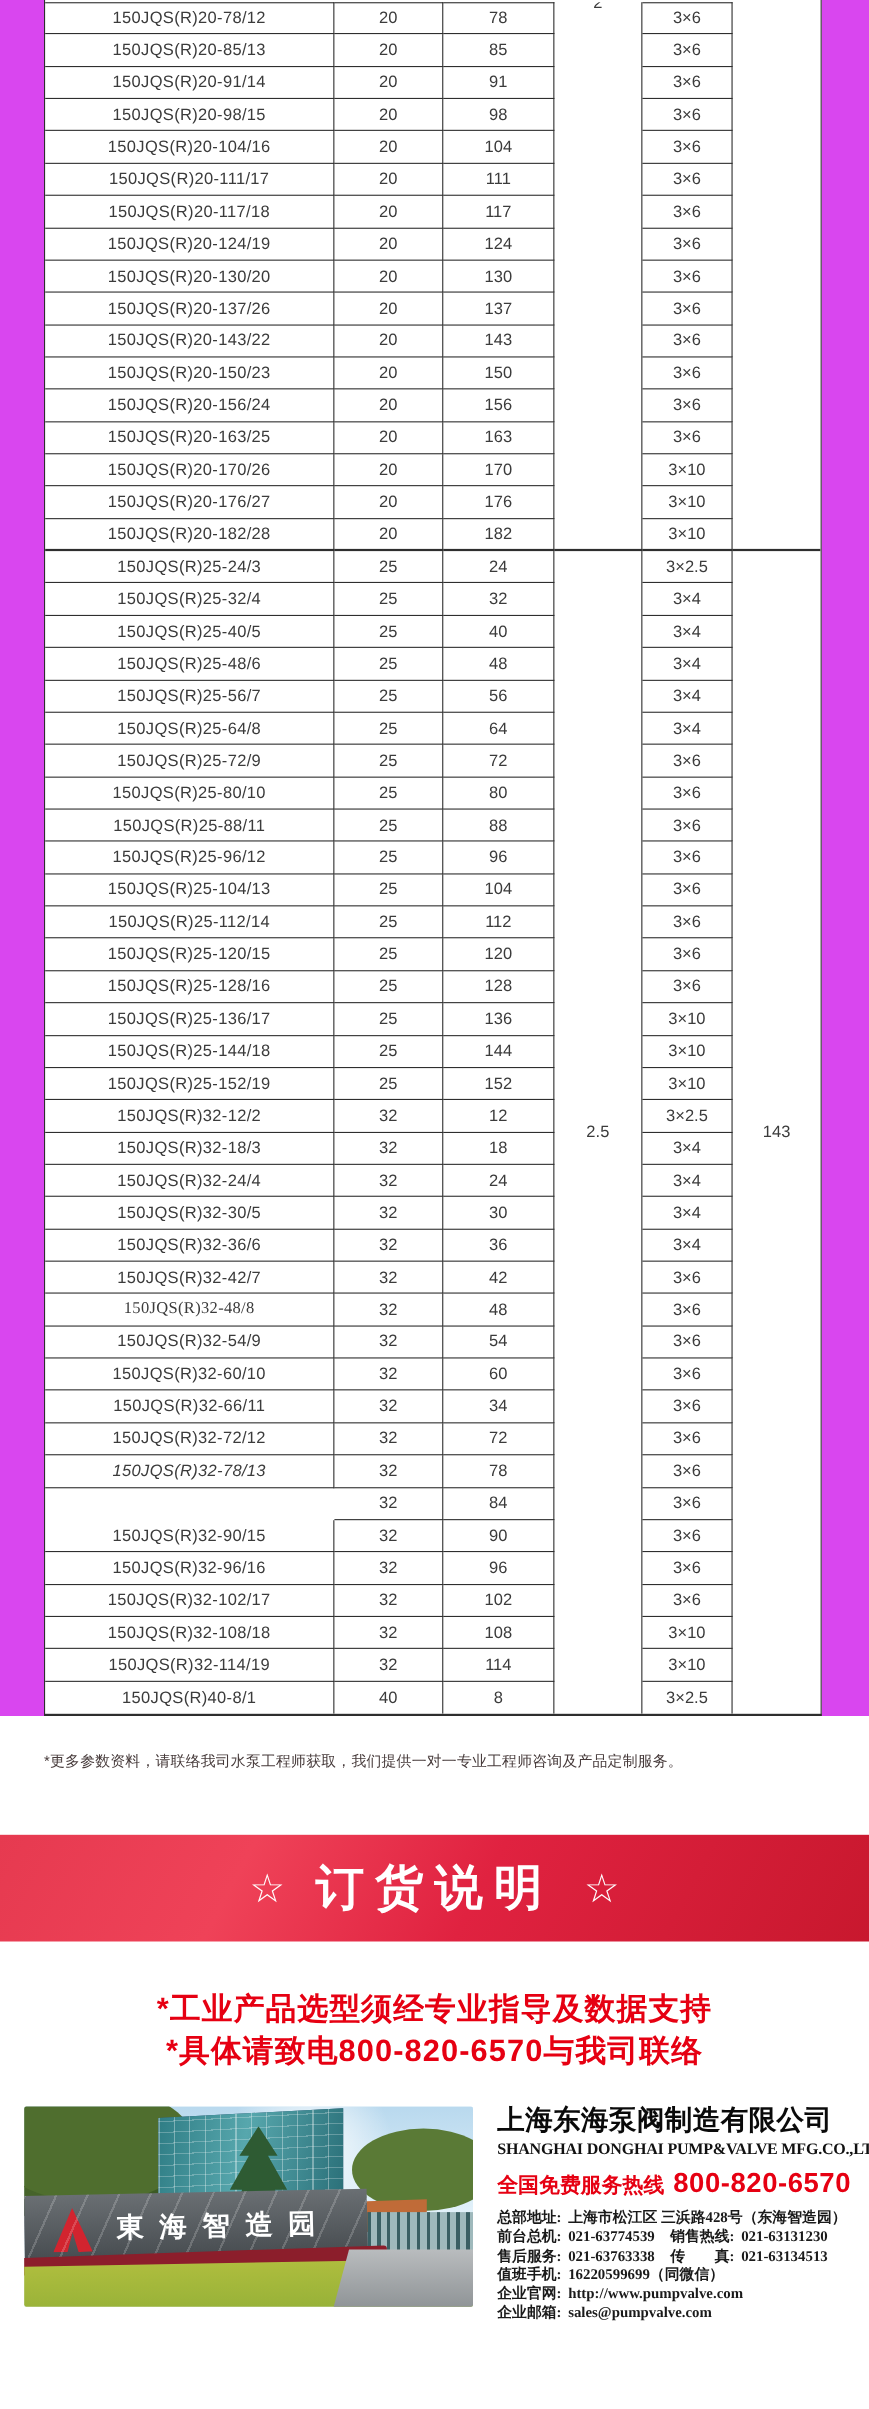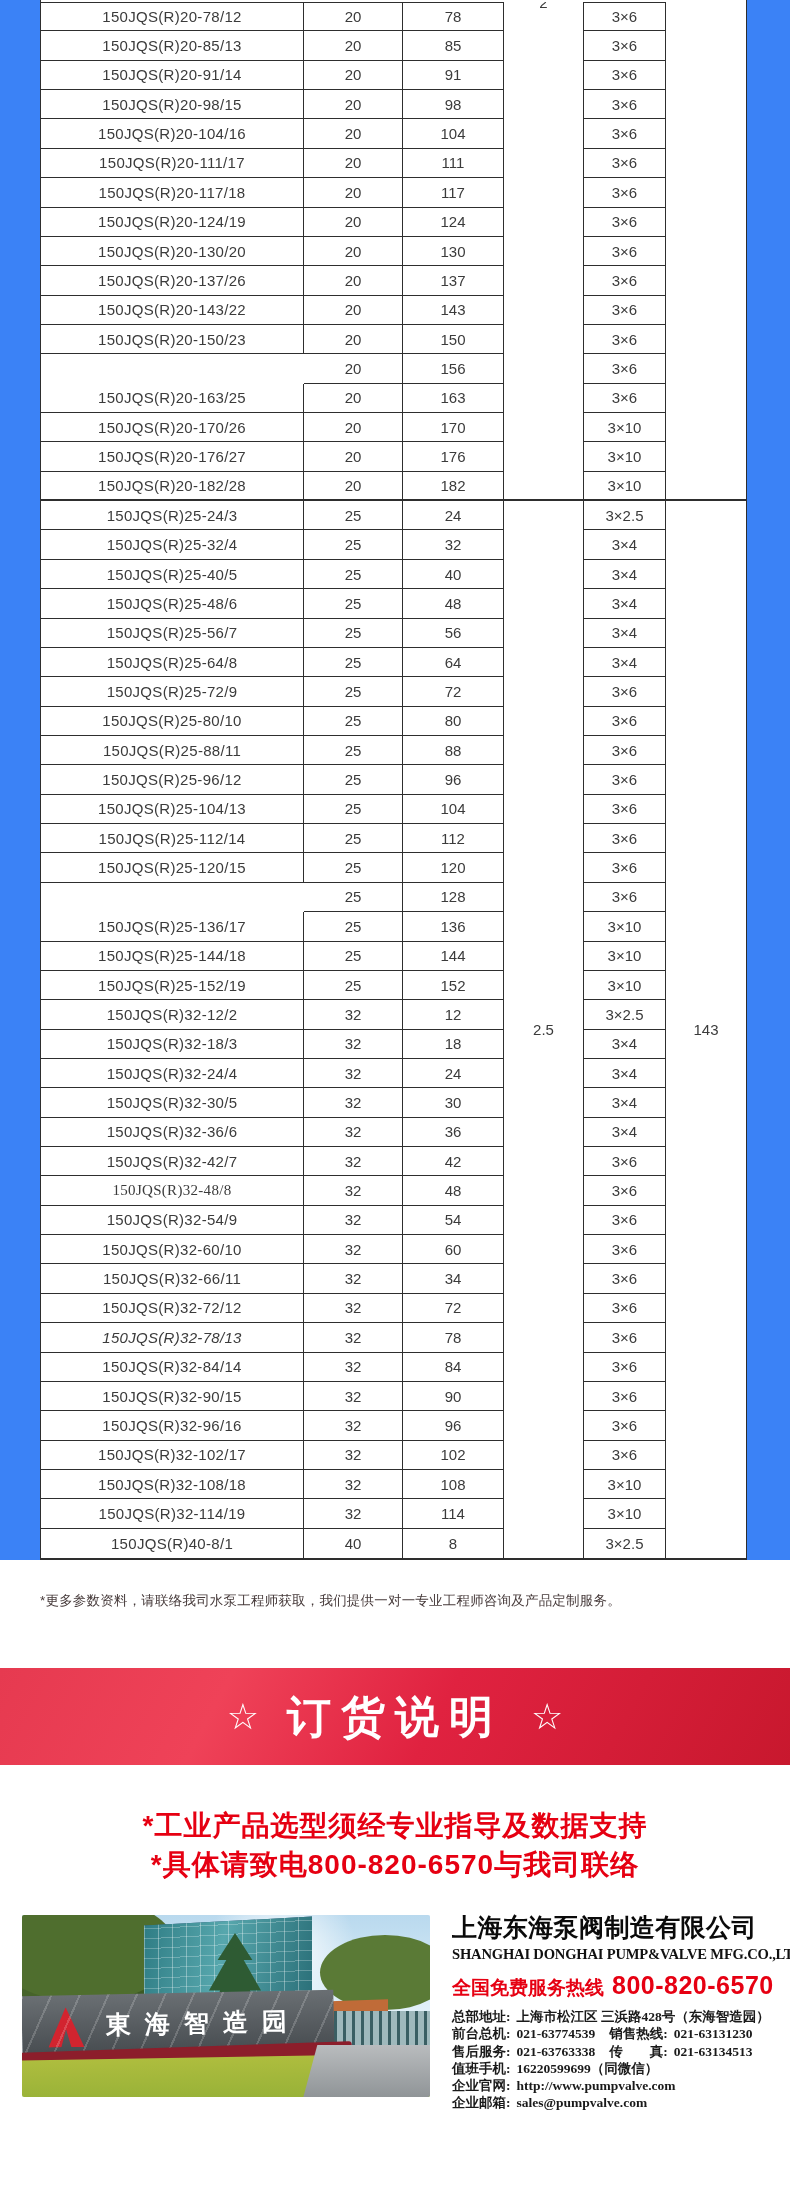--- a/index.html
+++ b/index.html
@@ -1,20 +1,20 @@
 <!DOCTYPE html>
 <html><head>
 <meta charset="utf-8">
 <style>
   html,body{margin:0;padding:0;background:#ffffff;}
   .page{position:relative;width:790px;height:2190px;background:#ffffff;overflow:hidden;
         font-family:"Liberation Sans",sans-serif;}
 
   
-  .table-zone{position:absolute;left:0;top:0;width:790px;height:1560px;background:#3b82f6;}
+  .table-zone{position:absolute;left:0;top:0;width:790px;height:1560px;background:#d946ef;}
   .spec-table{position:absolute;left:40px;top:0;width:707px;height:1560px;background:#ffffff;
       box-sizing:border-box;border-left:1px solid #2e2e2e;border-right:1px solid #2e2e2e;
       border-bottom:2px solid #2e2e2e;padding-top:2px;overflow:hidden;
       display:grid;grid-template-columns:263px 99px 101px 80px 82px 80px;grid-auto-rows:29.36px;
       font-size:15px;color:#3b3b3b;}
   .c{display:flex;align-items:center;justify-content:center;box-sizing:border-box;
      border-right:1px solid #2e2e2e;border-bottom:1px solid #2e2e2e;white-space:nowrap;overflow:hidden;}
   .c.top{border-top:1px solid #2e2e2e;}
   .c.sep{border-bottom-width:2px;}
   .c.last{border-bottom:none;}
@@ -137,20 +137,21 @@
         <div class="c num" style="grid-area: 10 / 3;">137</div>
         <div class="c cable" style="grid-area: 10 / 5;">3×6</div>
         <div class="c model" style="grid-area: 11 / 1;">150JQS(R)20-143/22</div>
         <div class="c num" style="grid-area: 11 / 2;">20</div>
         <div class="c num" style="grid-area: 11 / 3;">143</div>
         <div class="c cable" style="grid-area: 11 / 5;">3×6</div>
         <div class="c model" style="grid-area: 12 / 1;">150JQS(R)20-150/23</div>
         <div class="c num" style="grid-area: 12 / 2;">20</div>
         <div class="c num" style="grid-area: 12 / 3;">150</div>
         <div class="c cable" style="grid-area: 12 / 5;">3×6</div>
+        <div class="c model" style="grid-area: 13 / 1;">150JQS(R)20-156/24</div>
         <div class="c num" style="grid-area: 13 / 2;">20</div>
         <div class="c num" style="grid-area: 13 / 3;">156</div>
         <div class="c cable" style="grid-area: 13 / 5;">3×6</div>
         <div class="c model" style="grid-area: 14 / 1;">150JQS(R)20-163/25</div>
         <div class="c num" style="grid-area: 14 / 2;">20</div>
         <div class="c num" style="grid-area: 14 / 3;">163</div>
         <div class="c cable" style="grid-area: 14 / 5;">3×6</div>
         <div class="c model" style="grid-area: 15 / 1;">150JQS(R)20-170/26</div>
         <div class="c num" style="grid-area: 15 / 2;">20</div>
         <div class="c num" style="grid-area: 15 / 3;">170</div>
@@ -212,20 +213,21 @@
         <div class="c num" style="grid-area: 28 / 3;">104</div>
         <div class="c cable" style="grid-area: 28 / 5;">3×6</div>
         <div class="c model" style="grid-area: 29 / 1;">150JQS(R)25-112/14</div>
         <div class="c num" style="grid-area: 29 / 2;">25</div>
         <div class="c num" style="grid-area: 29 / 3;">112</div>
         <div class="c cable" style="grid-area: 29 / 5;">3×6</div>
         <div class="c model" style="grid-area: 30 / 1;">150JQS(R)25-120/15</div>
         <div class="c num" style="grid-area: 30 / 2;">25</div>
         <div class="c num" style="grid-area: 30 / 3;">120</div>
         <div class="c cable" style="grid-area: 30 / 5;">3×6</div>
+        <div class="c model" style="grid-area: 31 / 1;">150JQS(R)25-128/16</div>
         <div class="c num" style="grid-area: 31 / 2;">25</div>
         <div class="c num" style="grid-area: 31 / 3;">128</div>
         <div class="c cable" style="grid-area: 31 / 5;">3×6</div>
         <div class="c model" style="grid-area: 32 / 1;">150JQS(R)25-136/17</div>
         <div class="c num" style="grid-area: 32 / 2;">25</div>
         <div class="c num" style="grid-area: 32 / 3;">136</div>
         <div class="c cable" style="grid-area: 32 / 5;">3×10</div>
         <div class="c model" style="grid-area: 33 / 1;">150JQS(R)25-144/18</div>
         <div class="c num" style="grid-area: 33 / 2;">25</div>
         <div class="c num" style="grid-area: 33 / 3;">144</div>
@@ -275,21 +277,20 @@
         <div class="c num" style="grid-area: 44 / 3;">34</div>
         <div class="c cable" style="grid-area: 44 / 5;">3×6</div>
         <div class="c model" style="grid-area: 45 / 1;">150JQS(R)32-72/12</div>
         <div class="c num" style="grid-area: 45 / 2;">32</div>
         <div class="c num" style="grid-area: 45 / 3;">72</div>
         <div class="c cable" style="grid-area: 45 / 5;">3×6</div>
         <div class="c model" style="grid-area: 46 / 1; font-style: italic;">150JQS(R)32-78/13</div>
         <div class="c num" style="grid-area: 46 / 2;">32</div>
         <div class="c num" style="grid-area: 46 / 3;">78</div>
         <div class="c cable" style="grid-area: 46 / 5;">3×6</div>
-        <div class="c model" style="grid-area: 47 / 1;">150JQS(R)32-84/14</div>
         <div class="c num" style="grid-area: 47 / 2;">32</div>
         <div class="c num" style="grid-area: 47 / 3;">84</div>
         <div class="c cable" style="grid-area: 47 / 5;">3×6</div>
         <div class="c model" style="grid-area: 48 / 1;">150JQS(R)32-90/15</div>
         <div class="c num" style="grid-area: 48 / 2;">32</div>
         <div class="c num" style="grid-area: 48 / 3;">90</div>
         <div class="c cable" style="grid-area: 48 / 5;">3×6</div>
         <div class="c model" style="grid-area: 49 / 1;">150JQS(R)32-96/16</div>
         <div class="c num" style="grid-area: 49 / 2;">32</div>
         <div class="c num" style="grid-area: 49 / 3;">96</div>

